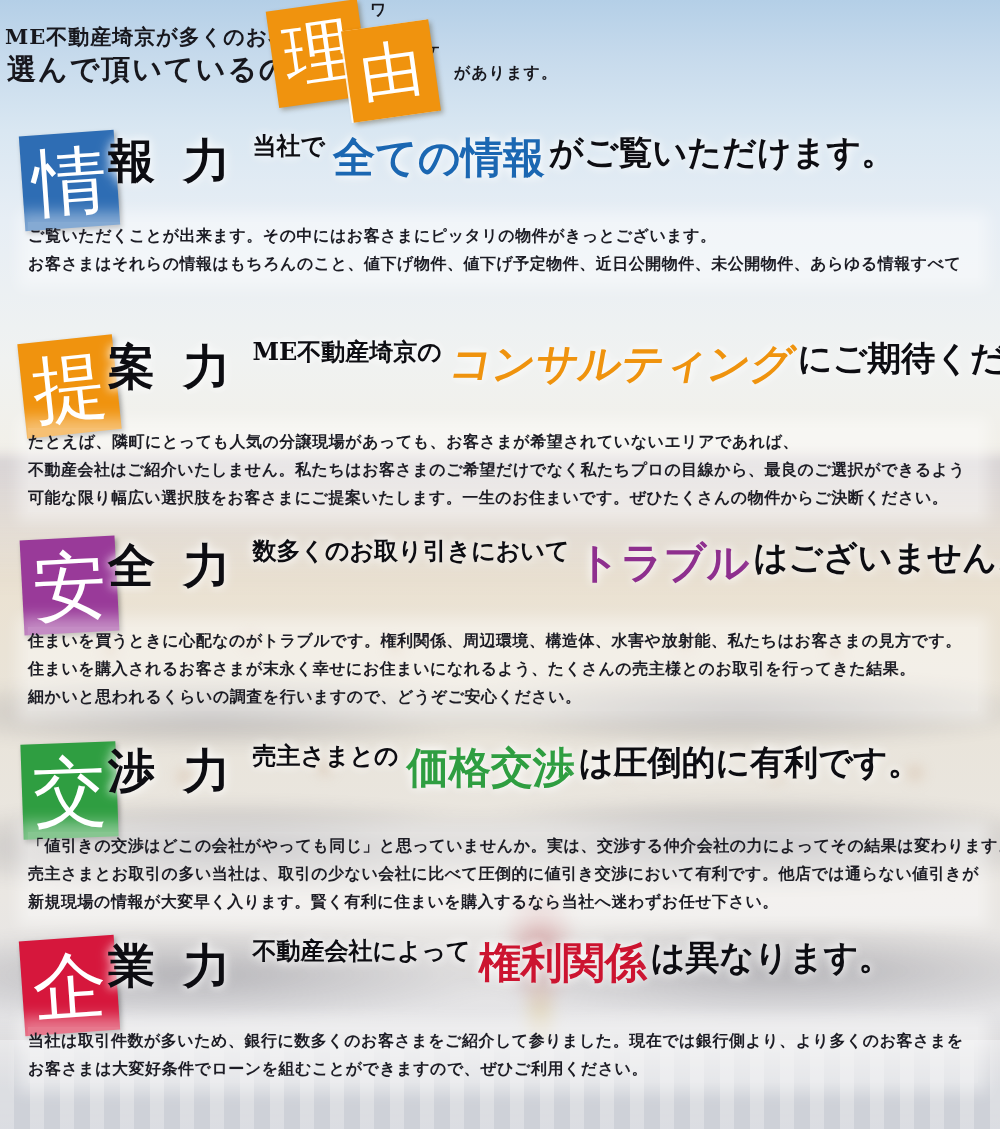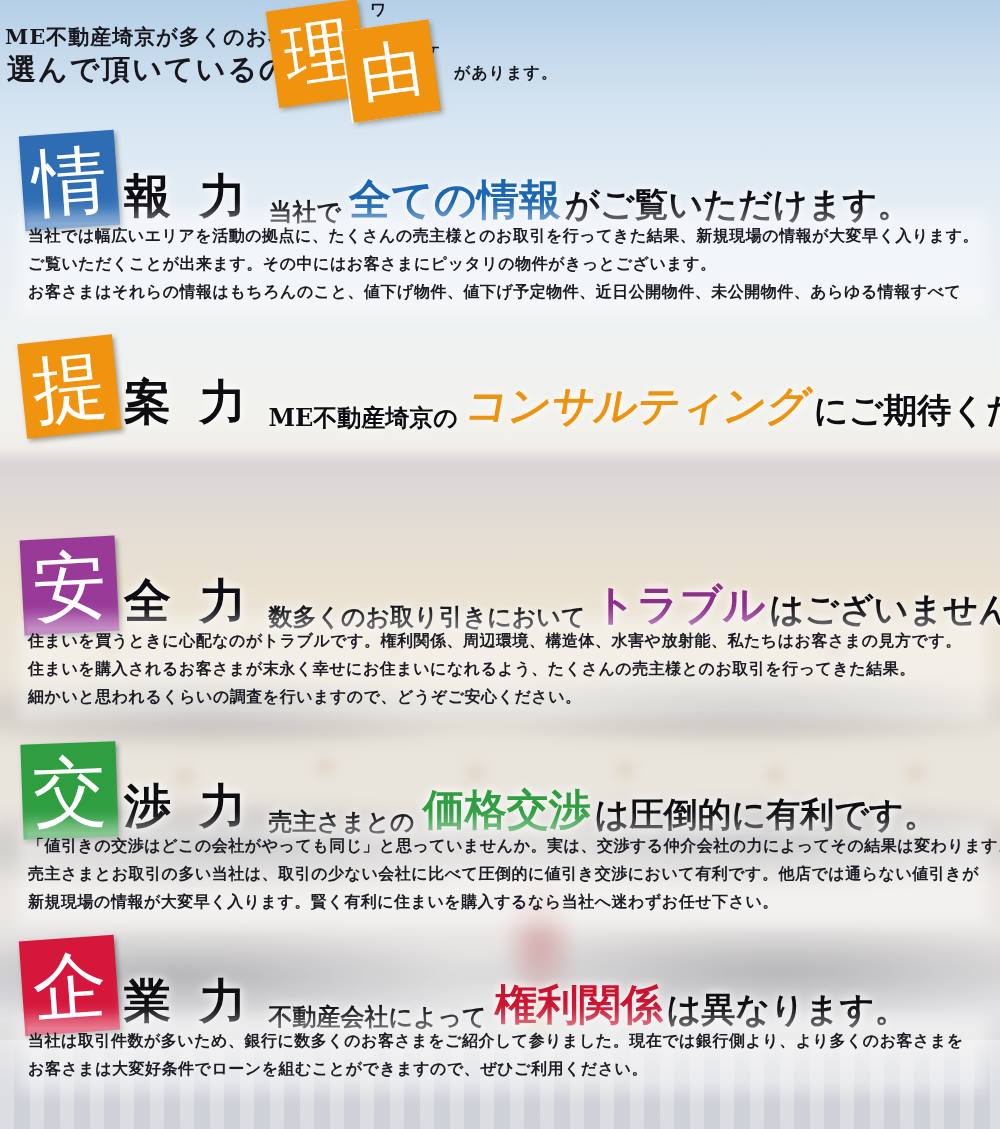--- a/index.html
+++ b/index.html
@@ -64,21 +64,21 @@
   .sec1{top:130px;} .sec2{top:336px;} .sec3{top:535px;} .sec4{top:740px;} .sec5{top:935px;}
   .badge{position:absolute;left:22px;top:3px;width:95px;height:95px;
          display:flex;align-items:center;justify-content:center;
          color:#fff;font-size:74px;line-height:1;
          box-shadow:2px 3px 5px rgba(0,0,0,.35);}
   .sec1 .badge{background:#2e6db4;transform:rotate(-4deg);}
   .sec2 .badge{background:#f0930e;transform:rotate(-6deg);}
   .sec3 .badge{background:#993a99;transform:rotate(-3deg);}
   .sec4 .badge{background:#2f9e41;transform:rotate(-2deg);}
   .sec5 .badge{background:#d6173c;transform:rotate(-4deg);}
-  .headline{position:absolute;left:124px;top:0;height:98px;display:flex;align-items:flex-end;
+  .headline{position:absolute;left:108px;top:0;height:98px;display:flex;align-items:flex-start;
             white-space:nowrap;color:#0d0d12;
             text-shadow:0 0 8px rgba(255,255,255,.9),0 0 14px rgba(255,255,255,.7);}
   .headline .power{font-size:47px;font-weight:bold;letter-spacing:6px;margin-right:16px;}
   .headline .pre{font-size:24px;font-weight:bold;margin-right:4px;}
   .headline .accent{font-size:42px;font-weight:bold;margin:0 4px;}
   .headline .post{font-size:34px;font-weight:bold;}
   .sec1 .accent{color:#1b67b2;}
   .sec2 .accent{color:#ef930e;transform:skewX(-10deg);}
   .sec3 .accent{color:#8e2f8e;}
   .sec4 .accent{color:#2f9e41;}
@@ -113,35 +113,39 @@
     <div class="badge">
         <span>情</span>
       </div>
     <div class="headline">
       <span class="power">報 力</span>
         <span class="pre">当社で</span>
         <span class="accent">全ての情報</span>
         <span class="post">がご覧いただけます。</span>
     </div>
     <div class="sbody">
-      <div>当社では幅広いエリアを活動の拠点に、たくさんの売主様とのお取引を行ってきた結果、新規現場の情報が大変早く入ります。</div>
       <div>ご覧いただくことが出来ます。その中にはお客さまにピッタリの物件がきっとございます。</div>
       <div>お客さまはそれらの情報はもちろんのこと、値下げ物件、値下げ予定物件、近日公開物件、未公開物件、あらゆる情報すべて</div>
     </div>
   </section>
 
   <section class="sec sec2">
     <div class="badge">
         <span>提</span>
       </div>
     <div class="headline">
       <span class="power">案 力</span>
         <span class="pre">ME不動産埼京の</span>
         <span class="accent">コンサルティング</span>
         <span class="post">にご期待ください。</span>
+    </div>
+    <div class="sbody">
+      <div>たとえば、隣町にとっても人気の分譲現場があっても、お客さまが希望されていないエリアであれば、</div>
+      <div>不動産会社はご紹介いたしません。私たちはお客さまのご希望だけでなく私たちプロの目線から、最良のご選択ができるよう</div>
+      <div>可能な限り幅広い選択肢をお客さまにご提案いたします。一生のお住まいです。ぜひたくさんの物件からご決断ください。</div>
     </div>
   </section>
 
   <section class="sec sec3">
     <div class="badge">
         <span>安</span>
       </div>
     <div class="headline">
       <span class="power">全 力</span>
         <span class="pre">数多くのお取り引きにおいて</span>

